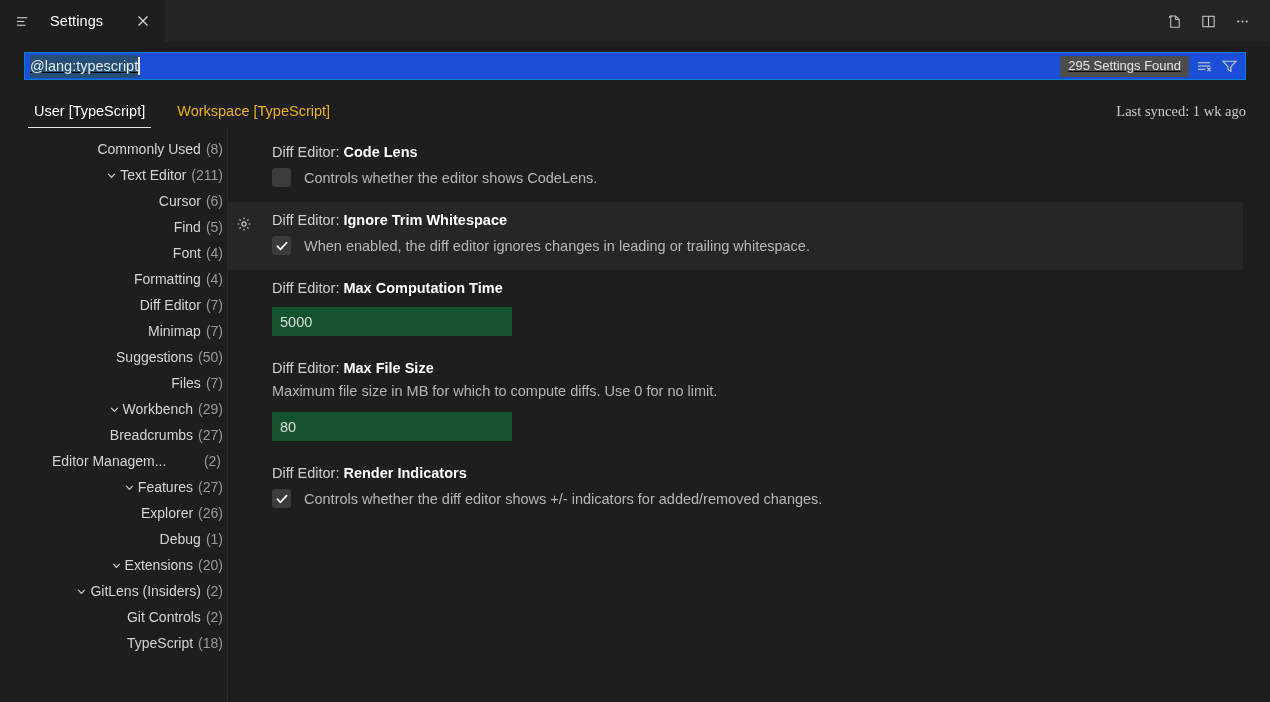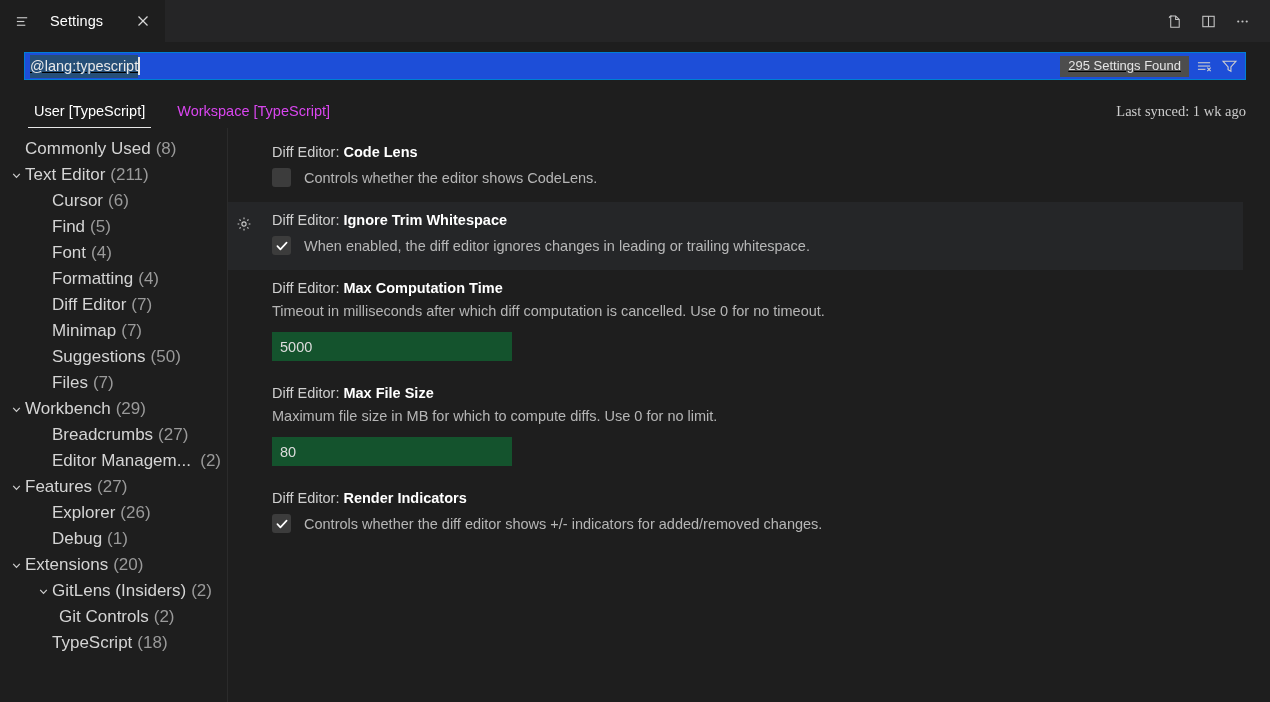--- a/index.html
+++ b/index.html
@@ -123,21 +123,21 @@
   
   .tabs-row {
     height: 38px;
     display: flex;
     align-items: flex-end;
     padding: 0 24px 0 28px;
     background: #1e1e1e;
   }
   .settings-tab {
     font-size: 14.5px;
-    color: #d946ef;
+    color: #eab308;
     padding: 0 6px 8px 6px;
     margin-right: 20px;
     border-bottom: 1px solid transparent;
     white-space: nowrap;
   }
   .settings-tab.active {
     color: #ffffff;
     border-bottom: 1px solid #e7e7e7;
   }
   .last-synced {
@@ -161,24 +161,25 @@
     width: 228px;
     flex: 0 0 228px;
     border-right: 1px solid #2b2b2b;
     padding-top: 8px;
     overflow: hidden;
   }
   .toc-item {
     display: flex;
     align-items: center;
     height: 26px;
-    font-size: 17px;
+    font-size: 14px;
     color: #cfcfcf;
     padding-right: 4px;
     white-space: nowrap;
+    justify-content: flex-end;
   }
   .toc-chevron {
     width: 17px;
     flex: 0 0 17px;
     display: flex;
     align-items: center;
     justify-content: center;
     color: #cfcfcf;
   }
   .toc-chevron.blank { visibility: hidden; }
@@ -547,21 +548,20 @@
           <span class="checkbox">
             <svg width="14" height="14" viewBox="0 0 14 14" fill="none" stroke="#ffffff" stroke-width="1.7" stroke-linecap="round" stroke-linejoin="round">
               <path d="M2.4 7.2 5.4 10.3 11.6 3.7"></path>
             </svg>
           </span>
           <span class="setting-desc desc-text">When enabled, the diff editor ignores changes in leading or trailing whitespace.</span>
         </div>
       </div>
       <div class="setting-row">
         <div class="setting-title"><span class="title-key">Diff Editor: </span><span class="title-name">Max Computation Time</span></div>
-        <div class="setting-desc">Timeout in milliseconds after which diff computation is cancelled. Use 0 for no timeout.</div>
         <div class="setting-input">5000</div>
       </div>
       <div class="setting-row">
         <div class="setting-title"><span class="title-key">Diff Editor: </span><span class="title-name">Max File Size</span></div>
         <div class="setting-desc">Maximum file size in MB for which to compute diffs. Use 0 for no limit.</div>
         <div class="setting-input">80</div>
       </div>
       <div class="setting-row">
         <div class="setting-title"><span class="title-key">Diff Editor: </span><span class="title-name">Render Indicators</span></div>
         <div class="bool-line">

